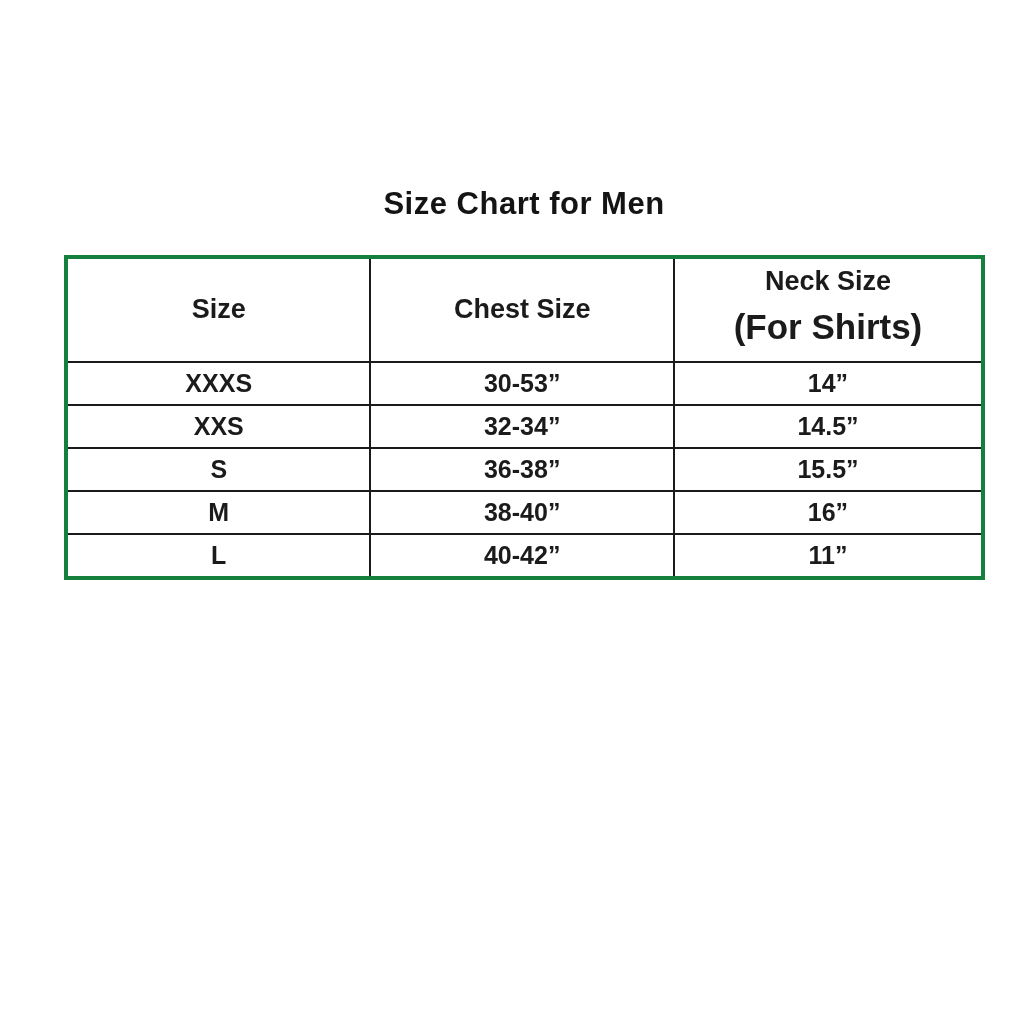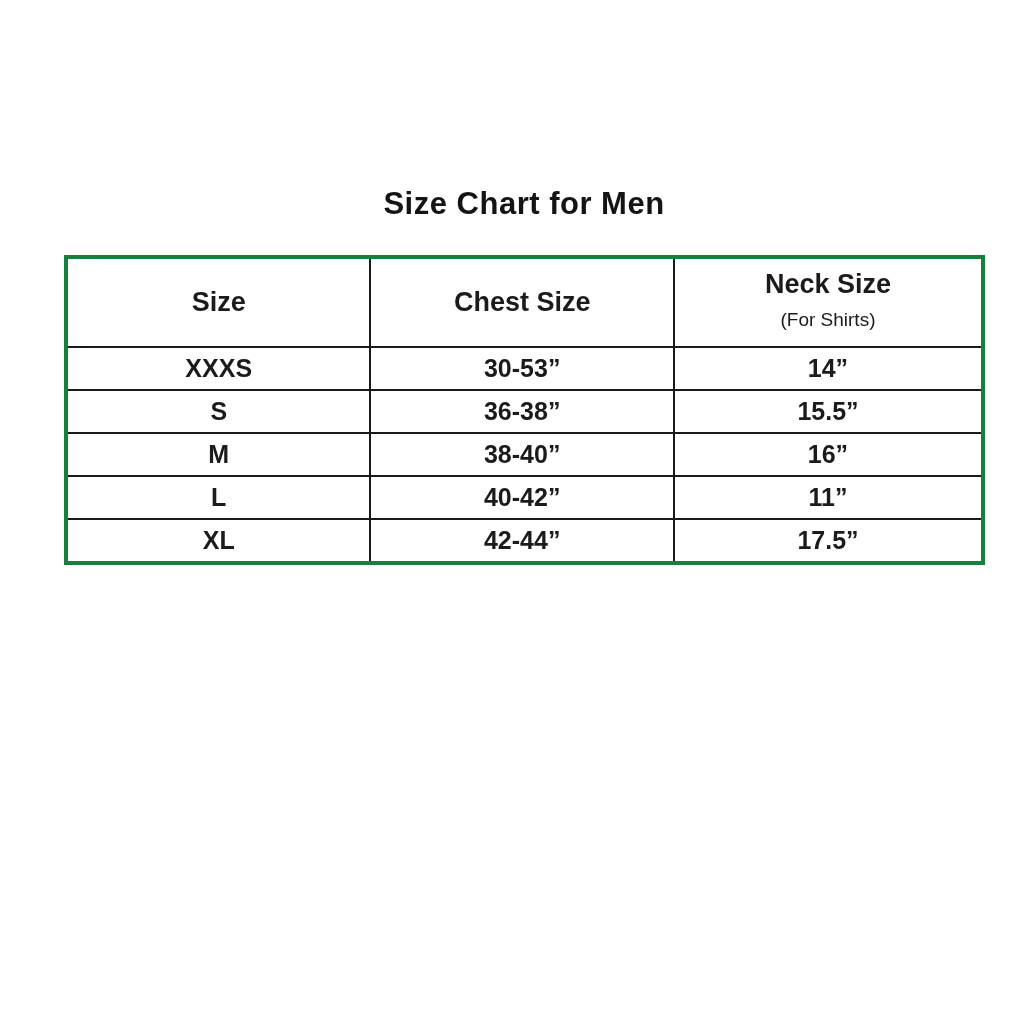--- a/index.html
+++ b/index.html
@@ -53,22 +53,22 @@
     height: 90px;
     font-size: 27px;
     line-height: 1.25;
   }
   table.size-chart td {
     height: 41px;
     font-size: 25px;
   }
   .header-subline {
     display: block;
-    font-size: 19px;
-    font-weight: normal;
+    font-size: 35px;
+    font-weight: bold;
   }
 </style>
 </head>
 <body>
 
 <div class="page">
 
   <div class="chart-title">Size Chart for Men</div>
 
   <table class="size-chart">
@@ -91,35 +91,35 @@
         </th>
       </tr>
     </thead>
     <tbody>
       <tr>
         <td>XXXS</td>
         <td>30-53”</td>
         <td>14”</td>
       </tr>
       <tr>
+        <td>XXS</td>
+        <td>32-34”</td>
+        <td>14.5”</td>
+      </tr>
+      <tr>
         <td>S</td>
         <td>36-38”</td>
         <td>15.5”</td>
       </tr>
       <tr>
         <td>M</td>
         <td>38-40”</td>
         <td>16”</td>
       </tr>
       <tr>
         <td>L</td>
         <td>40-42”</td>
         <td>11”</td>
       </tr>
-      <tr>
-        <td>XL</td>
-        <td>42-44”</td>
-        <td>17.5”</td>
-      </tr>
     </tbody>
   </table>
 
 </div>
 
 </body></html>

